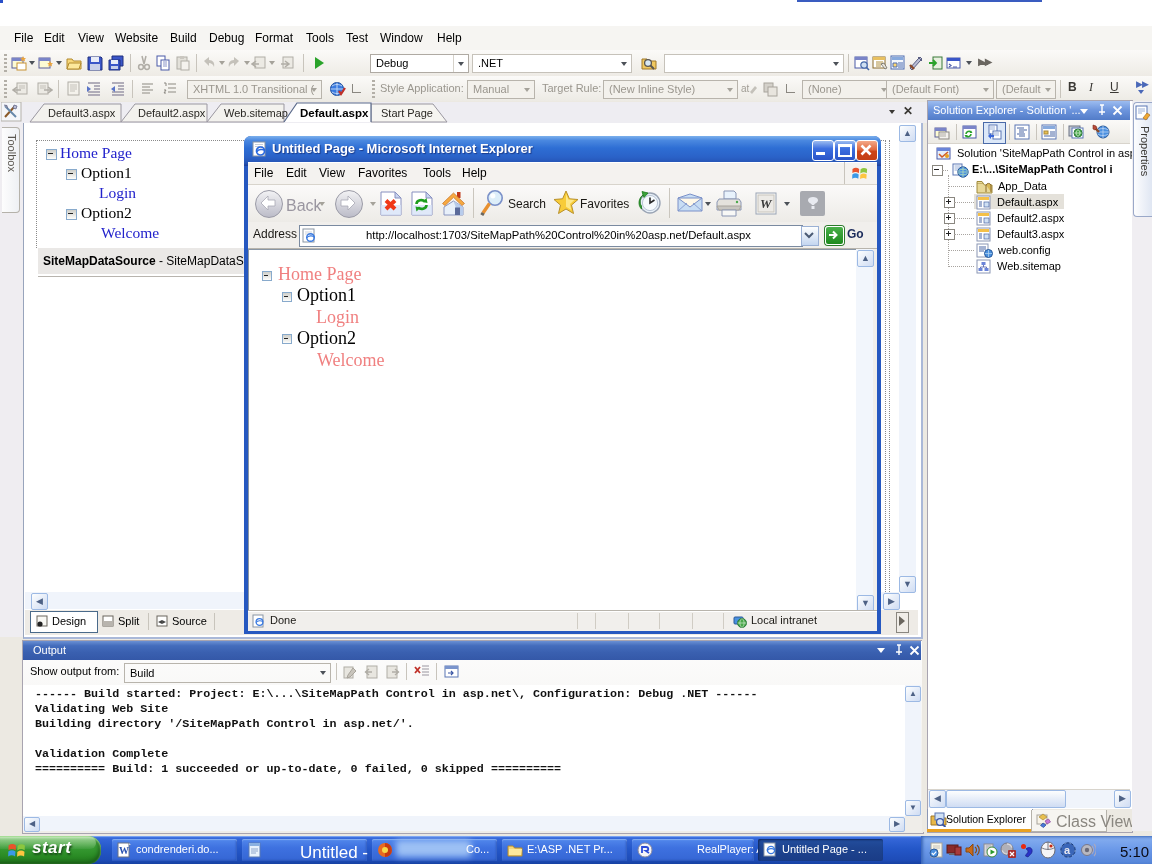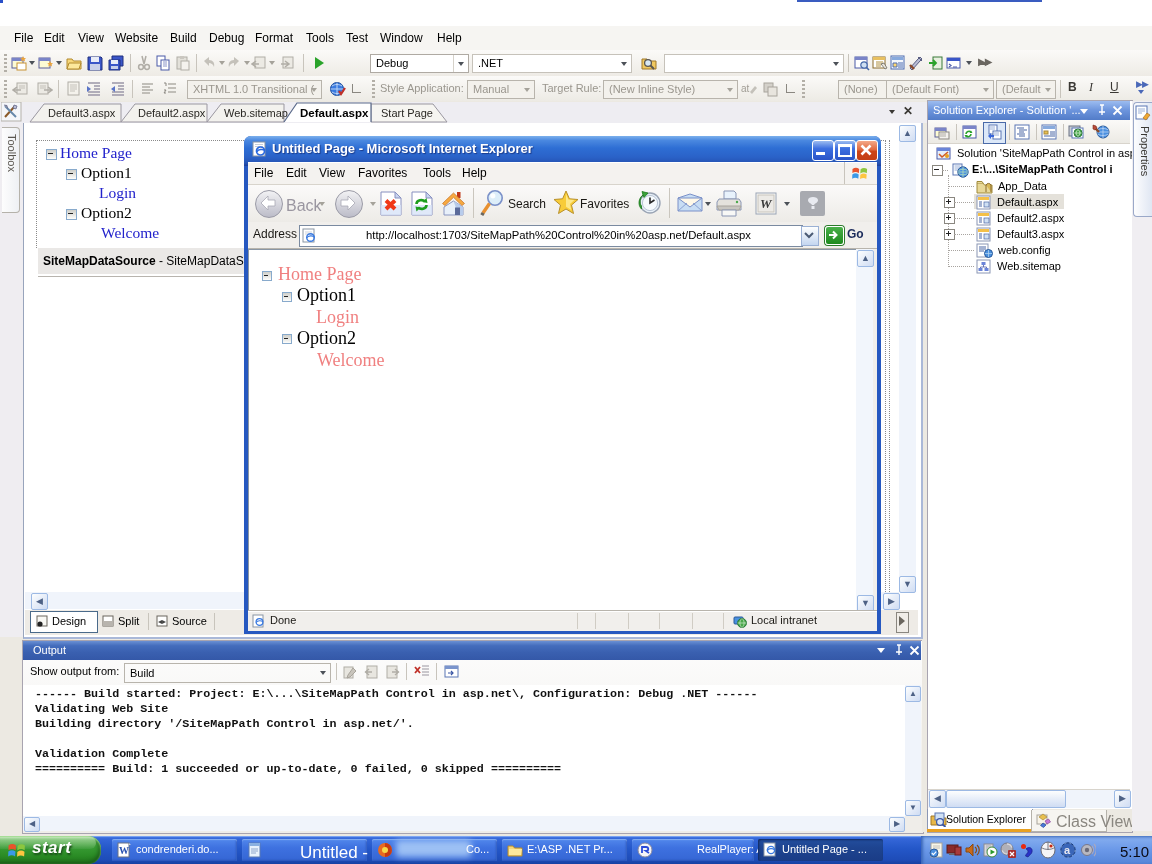--- a/index.html
+++ b/index.html
@@ -238,21 +238,21 @@
     <svg class="abs" style="left:741px;top:6px" width="17" height="14">
         <text x="0" y="10" font-size="10" fill="#a09c94" font-family="Liberation Sans">at</text>
         <path d="M9 10l5-6 2 2-5 6z" fill="#c4c1ba"></path>
       </svg>
     <svg class="abs" style="left:762px;top:5px" width="17" height="16">
         <rect x="2" y="2" width="9" height="9" fill="#d4d1ca" stroke="#a8a49c"></rect>
         <rect x="6" y="6" width="9" height="9" fill="#e8e5de" stroke="#a8a49c"></rect>
       </svg>
     <div class="abs" style="left:786px;top:8px;width:8px;height:8px;border-left:1px solid #8a8780;border-bottom:1px solid #8a8780;"></div>
     <div class="abs" style="left:802px;top:4px;width:3px;height:18px;background:repeating-linear-gradient(#b3afa7 0 2px,transparent 2px 4px);"></div>
-    <div class="abs combo-dis" style="left:838px;top:4px;width:72px;height:17px;">
+    <div class="abs combo-dis" style="left:802px;top:4px;width:72px;height:17px;padding-left:16px;">
       <span style="position:absolute;left:5px;top:2px;">(None)</span>
       <div class="arrow-dn-dis" style="position:absolute;right:4px;top:7px;"></div>
     </div>
     <div class="abs combo-dis" style="left:886px;top:4px;width:106px;height:17px;">
       <span style="position:absolute;left:5px;top:2px;">(Default Font)</span>
       <div class="arrow-dn-dis" style="position:absolute;right:4px;top:7px;"></div>
     </div>
     <div class="abs combo-dis" style="left:996px;top:4px;width:58px;height:17px;">
       <span style="position:absolute;left:5px;top:2px;">(Default</span>
       <div class="arrow-dn-dis" style="position:absolute;right:4px;top:7px;"></div>

